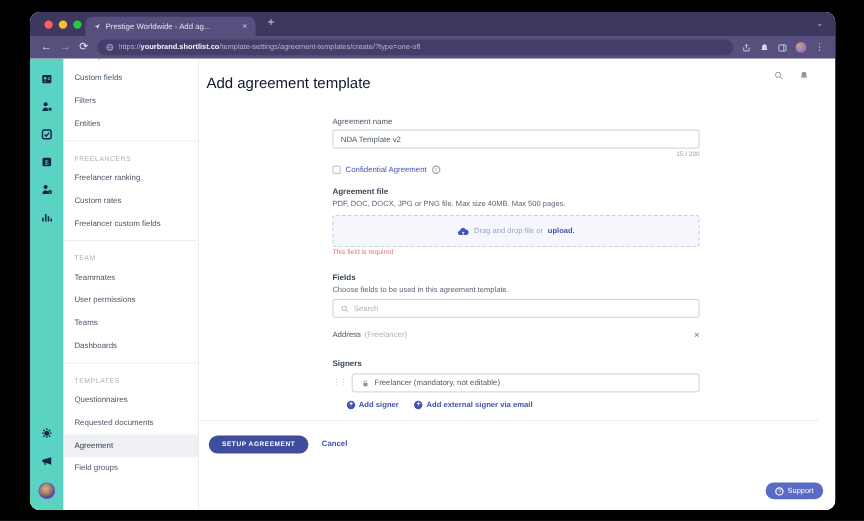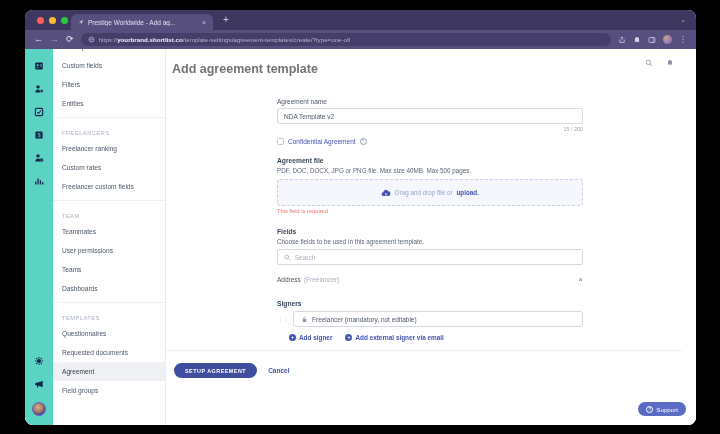--- a/index.html
+++ b/index.html
@@ -35,21 +35,21 @@
 
   .sidebar{width:112px;border-right:1px solid #e9ebf1;overflow:hidden;flex:0 0 auto;background:#fff;}
   .sb-item{height:19px;display:flex;align-items:center;padding-left:9px;font-size:6.6px;color:#4c5868;white-space:nowrap;cursor:default;}
   .sb-item.active{background:#eef0f4;color:#39434f;}
   .sb-item.cut{margin-top:-12px;}
   .sb-header{height:16px;display:flex;align-items:flex-end;padding:0 0 3px 9px;font-size:5.7px;letter-spacing:.5px;color:#a8b1bd;white-space:nowrap;}
   .sb-div{border-top:1px solid #edeff3;margin:4px 0 2px;}
 
   .main{flex:1;position:relative;background:#fff;min-width:0;}
   .main-top-icons{position:absolute;top:10px;right:22px;display:flex;gap:13px;color:#8a94a2;}
-  .page-title{position:absolute;left:6px;top:13px;font-size:12.5px;color:#737373;font-weight:700;}
+  .page-title{position:absolute;left:6px;top:13px;font-size:12.5px;color:#0f172a;font-weight:400;}
 
   
   .form{position:absolute;left:111px;top:49px;width:306px;}
   .lbl{font-size:6.5px;color:#4c5868;margin-bottom:3px;}
   .lbl.b{font-weight:bold;color:#3b4757;font-size:6.7px;}
   .sub{font-size:6.3px;color:#5b6674;margin-bottom:0;}
   .text-input{height:16px;border:1px solid #d5dae2;border-radius:2px;display:flex;align-items:center;padding:0 6px;background:#fff;box-sizing:border-box;}
   input.native{border:none;outline:none;width:100%;font-size:6.5px;color:#4c5868;font-family:inherit;background:transparent;padding:0;}
   input.native::placeholder{color:#a8b0bc;}
   .counter{text-align:right;font-size:5.4px;color:#9aa3af;margin-top:2px;}

